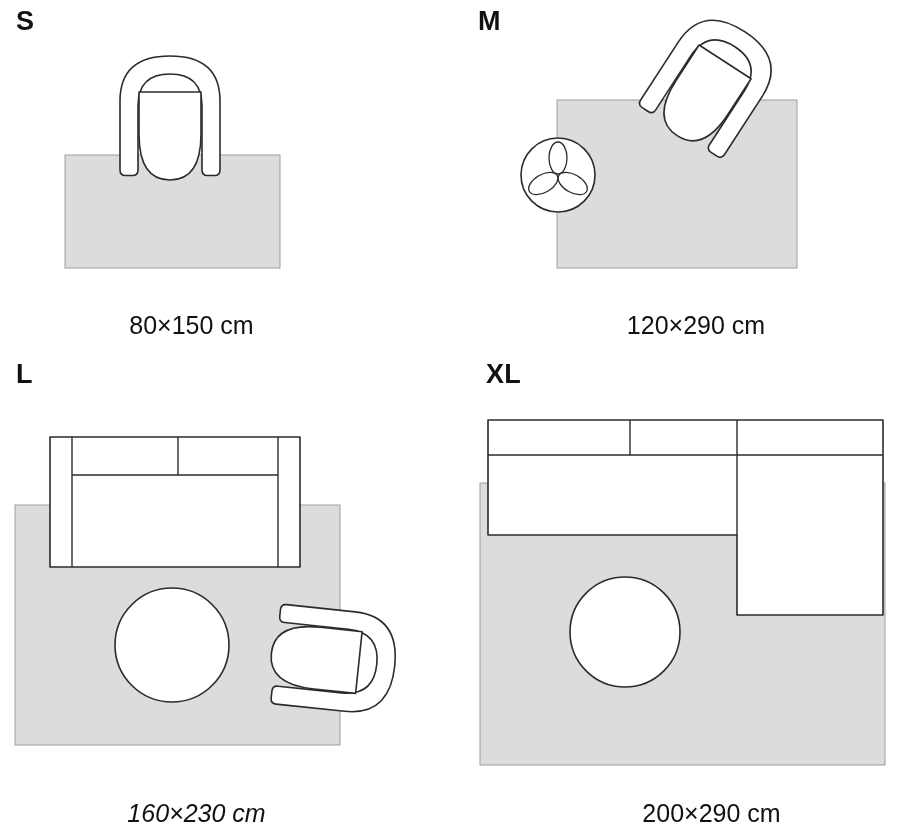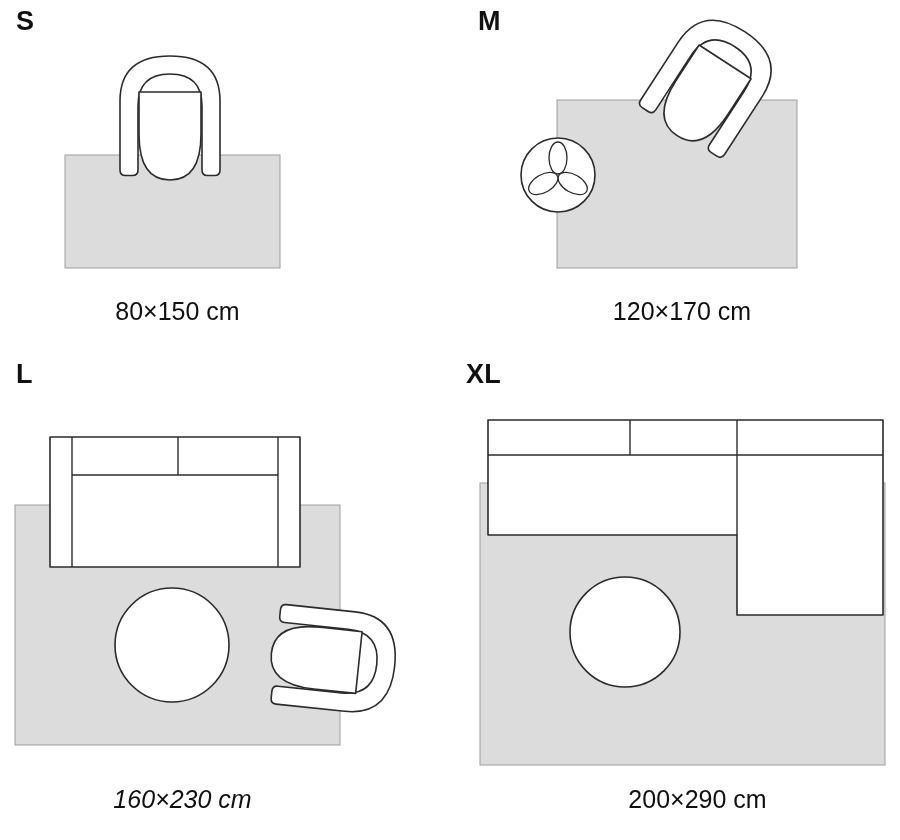--- a/index.html
+++ b/index.html
@@ -31,25 +31,25 @@
   .size-letter{
     position:absolute;
     margin:0;
     font-size:27px;
     font-weight:700;
     letter-spacing:.3px;
   }
   .cell-s .size-letter{left:16px;top:6px;}
   .cell-m .size-letter{left:28px;top:6px;}
   .cell-l .size-letter{left:16px;top:14px;}
-  .cell-xl .size-letter{left:16px;top:14px;}
+  .cell-xl .size-letter{left:36px;top:14px;}
   .diagram{position:absolute;left:0;top:0;}
   .caption{
     position:absolute;
-    margin:0;
+    margin:14px;
     font-size:25px;
     font-weight:400;
     text-align:center;
     color:var(--text);
   }
   .cell-s .caption{left:20px;width:315px;top:297px;}
   .cell-m .caption{left:107px;width:250px;top:297px;}
   .cell-l .caption{left:15px;width:335px;top:440px;font-style:italic;}
   .cell-xl .caption{left:30px;width:435px;top:440px;}
 
@@ -91,21 +91,21 @@
       <g transform="translate(108,175)">
         <circle class="furn" r="37"></circle>
         <g>
           <ellipse class="furn" style="stroke-width:1.3" rx="9" ry="16" cy="-17"></ellipse>
           <ellipse class="furn" style="stroke-width:1.3" rx="9" ry="16" cy="-17" transform="rotate(120)"></ellipse>
           <ellipse class="furn" style="stroke-width:1.3" rx="9" ry="16" cy="-17" transform="rotate(240)"></ellipse>
         </g>
       </g>
       <use href="#armchair-shape" transform="translate(202,12) rotate(33,60,70)"></use>
     </svg>
-    <p class="caption">120×170 cm</p>
+    <p class="caption">120×290 cm</p>
   </section>
 
   <section class="cell cell-l">
     <h2 class="size-letter">L</h2>
     <svg class="diagram" width="450" height="495" viewBox="0 0 450 495">
       <rect class="rug" x="15" y="160" width="325" height="240"></rect>
       <g>
         <rect class="furn" x="50" y="92" width="250" height="130"></rect>
         <line class="ln" x1="72" y1="92" x2="72" y2="222"></line>
         <line class="ln" x1="278" y1="92" x2="278" y2="222"></line>

